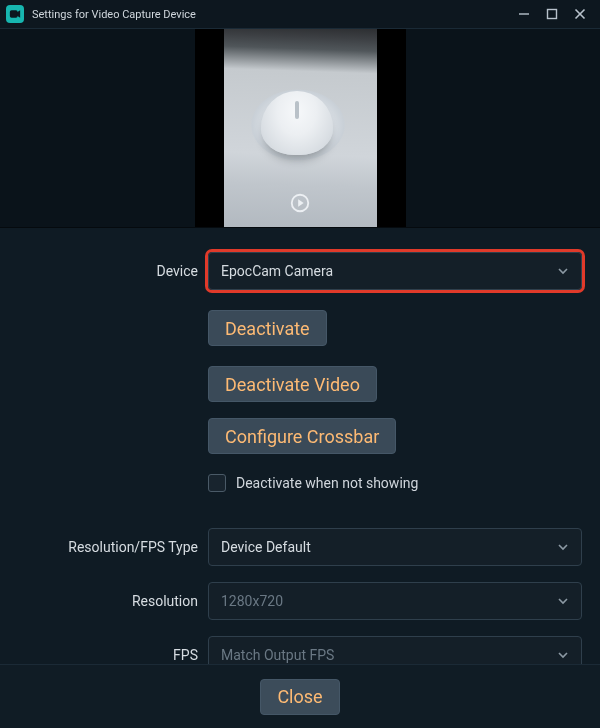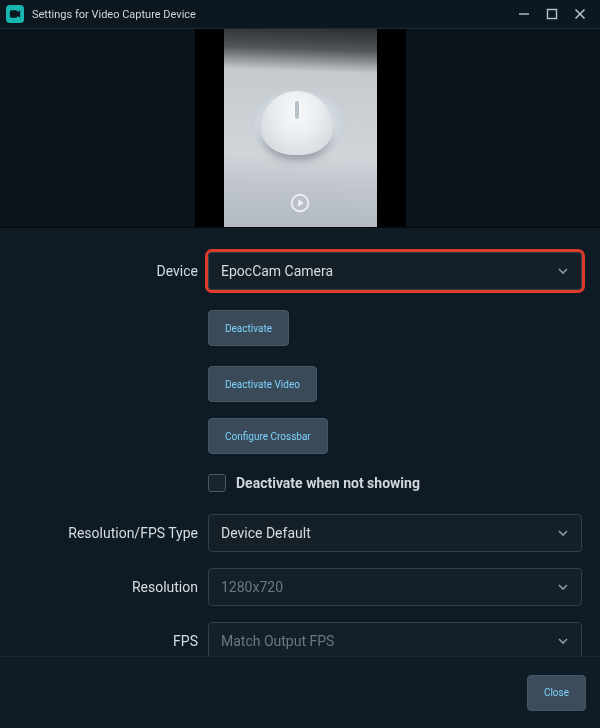--- a/index.html
+++ b/index.html
@@ -33,28 +33,28 @@
   .row { display: flex; align-items: center; margin-bottom: 16px; }
   .label-col { width: 208px; text-align: right; padding-right: 10px; color: #d6dce1; font-size: 14px; padding-left: 44px; }
   .control-col { flex: 1; display: flex; border-radius: 19px; }
   
   .select { flex: 1; height: 38px; background: #141f28; border: 1px solid #2f3f4c; border-radius: 4px; display: flex; align-items: center; padding: 0 12px; color: #d6dce1; position: relative; font-size: 14px;}
   .select.disabled { color: #6a7884; }
   .select .chev { margin-left: auto; color: #8c99a4; }
   .select .chev svg { width: 12px; height: 12px; display:block;}
   .select.highlight { outline: 3px solid #e03a2a; outline-offset: 0; }
   
-  .btn { height: 36px; padding: 0 16px; background: #3a4a58; border: 1px solid #455767; border-radius: 4px; color: #7dd3fc; font-size: 10px; display: inline-flex; align-items: center; }
+  .btn { height: 36px; padding: 0 16px; background: #3a4a58; border: 1px solid #455767; border-radius: 4px; color: #fdba74; font-size: 18px; display: inline-flex; align-items: center; }
   
   .checkbox { width: 18px; height: 18px; border: 1px solid #4a5a67; border-radius: 3px; background: #18242e; margin-right: 10px; flex: 0 0 auto;}
   
   .button-row { margin-top: 20px; }
   .button-row .control-col { }
   
-  .footer { position: absolute; left:0; right:0; bottom:0; height: 72px; background: #101c25; border-top: 1px solid #1b2a36; display: flex; align-items: center; justify-content: flex-end; padding: 0 14px;}
+  .footer { position: absolute; left:0; right:0; bottom:0; height: 64px; background: #101c25; border-top: 1px solid #1b2a36; display: flex; align-items: center; justify-content: center; padding: 0 14px;}
   .footer .btn { background: #3c4c5a; }
 
   .gap-lg { margin-top: 8px; margin-bottom: 20px;}
 </style>
 </head>
 <body>
 
 <div class="titlebar">
   <div class="app-icon">
     <svg viewBox="0 0 24 24" fill="none" stroke="#0d171f" stroke-width="2.6">
@@ -127,21 +127,21 @@
     </div>
   </div>
 
   <div class="row button-row gap-lg">
     <div class="label-col"></div>
     <div class="control-col">
       <div class="btn">Configure Crossbar</div>
     </div>
   </div>
 
-  <div class="row" style="margin-bottom:22px;font-weight:bold;">
+  <div class="row" style="margin-bottom:36px;">
     <div class="label-col"></div>
     <div class="control-col" style="align-items:center;">
       <div class="checkbox"></div>
       <span>Deactivate when not showing</span>
     </div>
   </div>
 
   <div class="row">
     <div class="label-col">Resolution/FPS Type</div>
     <div class="control-col">

